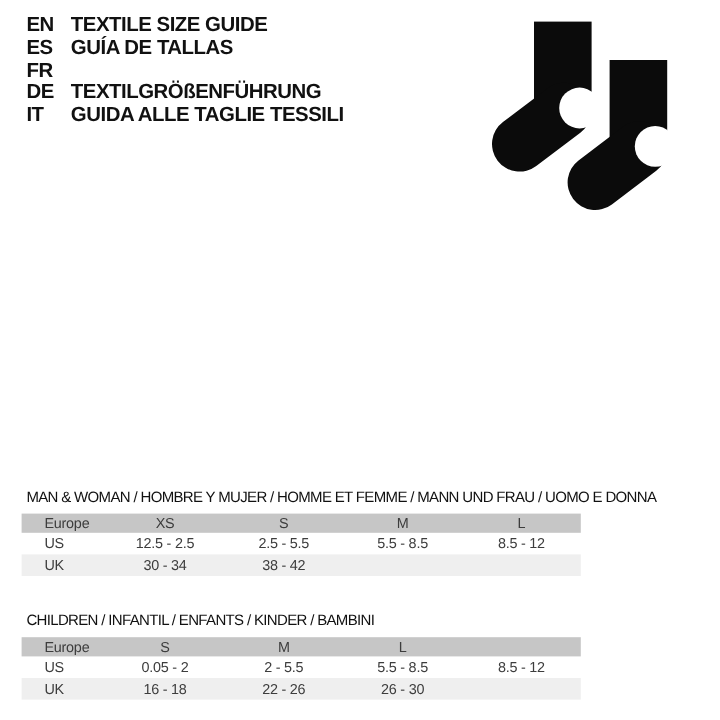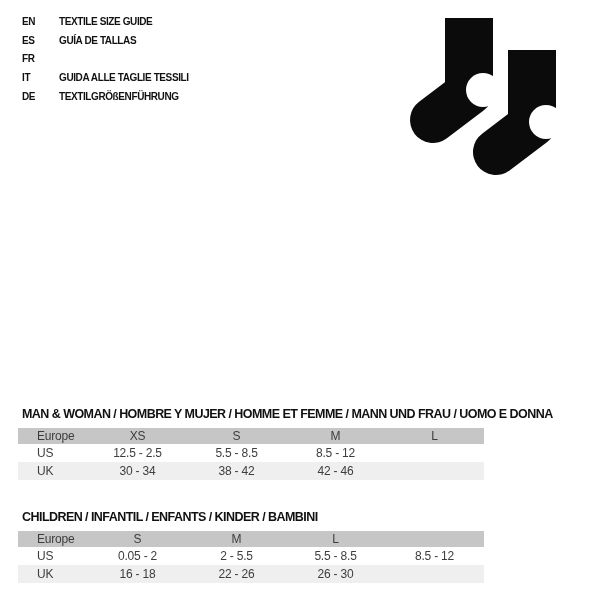--- a/index.html
+++ b/index.html
@@ -13,41 +13,41 @@
   html,body{margin:0;padding:0;}
   body{font-family:"Liberation Sans","DejaVu Sans",sans-serif;background:#fff;}
   .page{
     position:relative;width:600px;height:600px;background:var(--background);
     overflow:hidden;color:var(--title-text);
   }
   
   .lang-block{position:absolute;left:22px;top:12px;}
   .lang-row{display:flex;height:18.7px;align-items:center;}
   .lang-code,.lang-label{
-    font-size:10px;font-weight:bold;letter-spacing:-0.4px;color:var(--title-text);
+    font-size:17px;font-weight:bold;letter-spacing:-0.4px;color:var(--title-text);
     white-space:nowrap;
   }
   .lang-code{width:37px;}
   
   .category-line{
     position:absolute;left:22px;top:112px;
     font-size:13px;font-weight:bold;letter-spacing:-0.5px;color:var(--title-text);
     white-space:nowrap;
   }
   
   .socks-art{position:absolute;left:388px;top:8px;}
   .sock-fill{fill:var(--icon-color);}
   .foot{stroke:var(--icon-color);stroke-width:46;stroke-linecap:round;fill:none;}
   .heel{fill:var(--background);}
   
   .size-table{position:absolute;left:18px;width:466px;}
   .size-table.t1{top:407px;}
   .size-table.t2{top:510px;}
   .table-title{
-    margin:0;padding-left:4px;font-size:12.5px;font-weight:bold;letter-spacing:-0.55px;
+    margin:0;padding-left:4px;font-size:12.5px;font-weight:normal;letter-spacing:-0.55px;
     color:var(--title-text);white-space:nowrap;height:14px;line-height:14px;
   }
   .t-row{display:flex;width:100%;}
   .t-head{margin-top:7px;height:16px;background:var(--header-row-bg);}
   .t-body{height:18px;}
   .t-body.alt{background:var(--alt-row-bg);}
   .cell{
     display:flex;align-items:center;justify-content:center;
     font-size:12px;letter-spacing:-0.2px;color:var(--cell-text);white-space:nowrap;
   }
@@ -65,26 +65,26 @@
       <span class="lang-label">TEXTILE SIZE GUIDE</span>
     </div>
     <div class="lang-row">
       <span class="lang-code">ES</span>
       <span class="lang-label">GUÍA DE TALLAS</span>
     </div>
     <div class="lang-row">
       <span class="lang-code">FR</span>
     </div>
     <div class="lang-row">
+      <span class="lang-code">DE</span>
+      <span class="lang-label">TEXTILGRÖßENFÜHRUNG</span>
+    </div>
+    <div class="lang-row">
       <span class="lang-code">IT</span>
       <span class="lang-label">GUIDA ALLE TAGLIE TESSILI</span>
-    </div>
-    <div class="lang-row">
-      <span class="lang-code">DE</span>
-      <span class="lang-label">TEXTILGRÖßENFÜHRUNG</span>
     </div>
   </div>
 
 
   <svg class="socks-art" width="200" height="175" viewBox="0 0 200 175" aria-hidden="true">
 
     <g transform="translate(57,10)">
       <rect class="sock-fill" x="0" y="0" width="48" height="80"></rect>
       <line class="foot" x1="25" y1="74" x2="-12" y2="102"></line>
       <circle class="heel" cx="38" cy="72" r="17"></circle>
@@ -102,28 +102,28 @@
     <div class="t-row t-head">
       <div class="cell c0">Europe</div>
       <div class="cell c">XS</div>
       <div class="cell c">S</div>
       <div class="cell c">M</div>
       <div class="cell c">L</div>
     </div>
     <div class="t-row t-body">
       <div class="cell c0">US</div>
       <div class="cell c">12.5 - 2.5</div>
+      <div class="cell c">2.5 - 5.5</div>
       <div class="cell c">5.5 - 8.5</div>
       <div class="cell c">8.5 - 12</div>
     </div>
     <div class="t-row t-body alt">
       <div class="cell c0">UK</div>
       <div class="cell c">30 - 34</div>
       <div class="cell c">38 - 42</div>
-      <div class="cell c">42 - 46</div>
     </div>
   </section>
 
   <section class="size-table t2">
     <h2 class="table-title">CHILDREN / INFANTIL / ENFANTS / KINDER / BAMBINI</h2>
     <div class="t-row t-head">
       <div class="cell c0">Europe</div>
       <div class="cell c">S</div>
       <div class="cell c">M</div>
       <div class="cell c">L</div>

